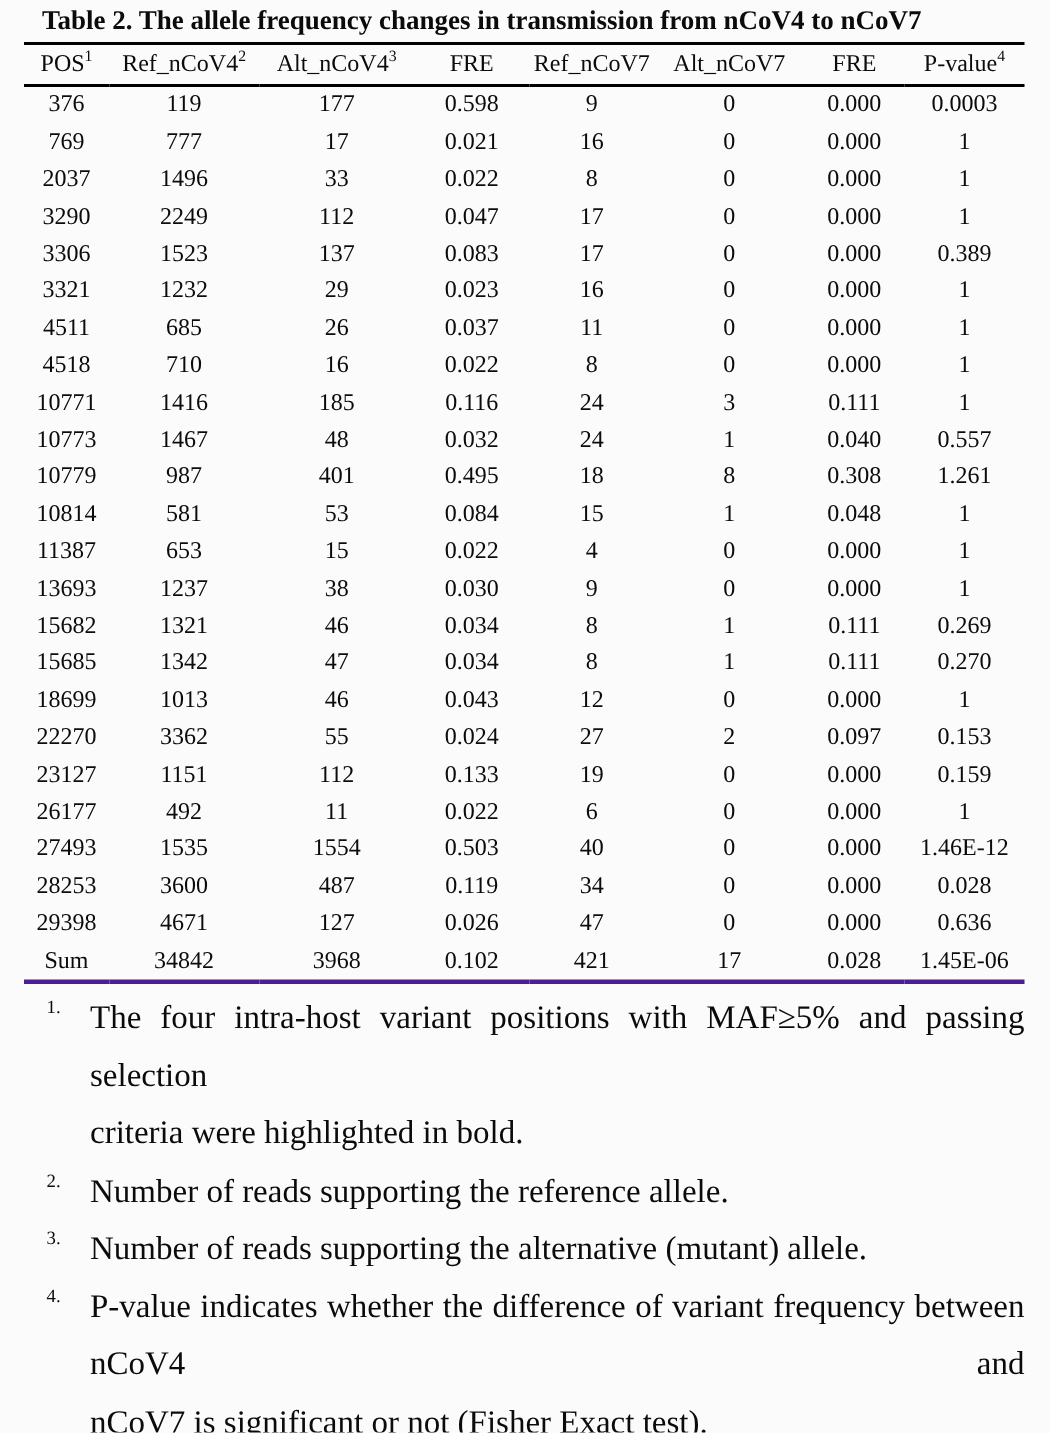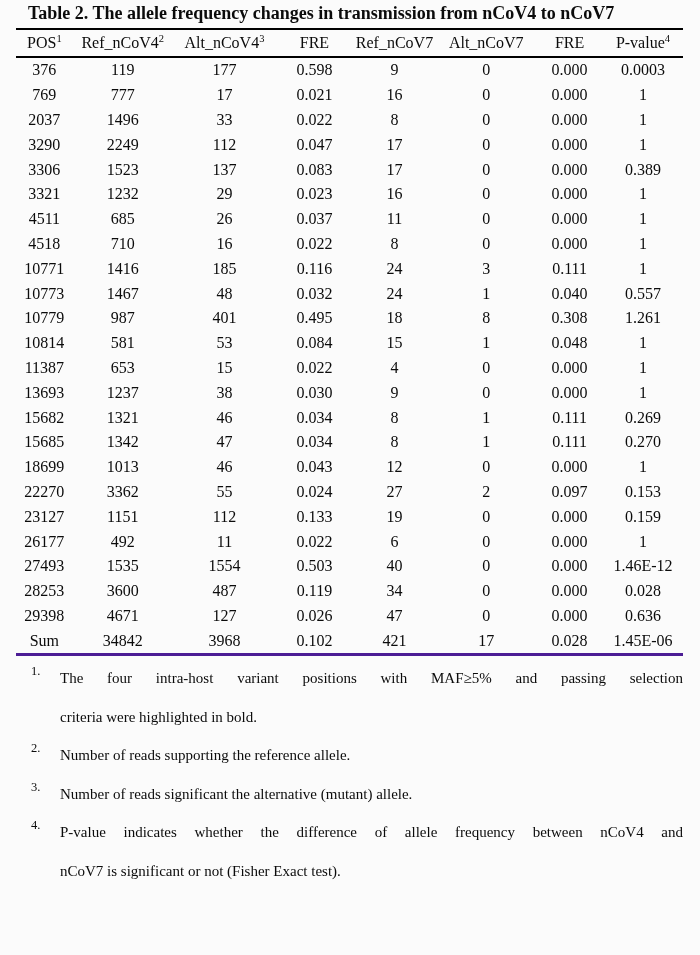--- a/index.html
+++ b/index.html
@@ -60,21 +60,21 @@
     flex: 0 0 44px;
     box-sizing: border-box;
     padding-left: 15px;
     font-size: 12.5px;
     line-height: 38.5px;
     position: relative;
     top: -7px;
   }
   .fn-text { flex: 1; min-width: 0; }
   .fn-line {
-    font-size: 15px;
+    font-size: 22px;
     line-height: 38.5px;
     white-space: normal;
   }
   .fn-line.stretch {
     text-align: justify;
     text-align-last: justify;
   }
 </style>
 </head>
 <body>
@@ -360,25 +360,25 @@
       </div>
       <div class="footnote">
         <span class="fn-marker">2.</span>
         <div class="fn-text">
           <div class="fn-line">Number of reads supporting the reference allele.</div>
         </div>
       </div>
       <div class="footnote">
         <span class="fn-marker">3.</span>
         <div class="fn-text">
-          <div class="fn-line">Number of reads significant the alternative (mutant) allele.</div>
+          <div class="fn-line">Number of reads supporting the alternative (mutant) allele.</div>
         </div>
       </div>
       <div class="footnote">
         <span class="fn-marker">4.</span>
         <div class="fn-text">
-          <div class="fn-line stretch">P-value indicates whether the difference of allele frequency between nCoV4 and</div>
+          <div class="fn-line stretch">P-value indicates whether the difference of variant frequency between nCoV4 and</div>
           <div class="fn-line">nCoV7 is significant or not (Fisher Exact test).</div>
         </div>
       </div>
     </div>
 
 </div>
 
 </body></html>

